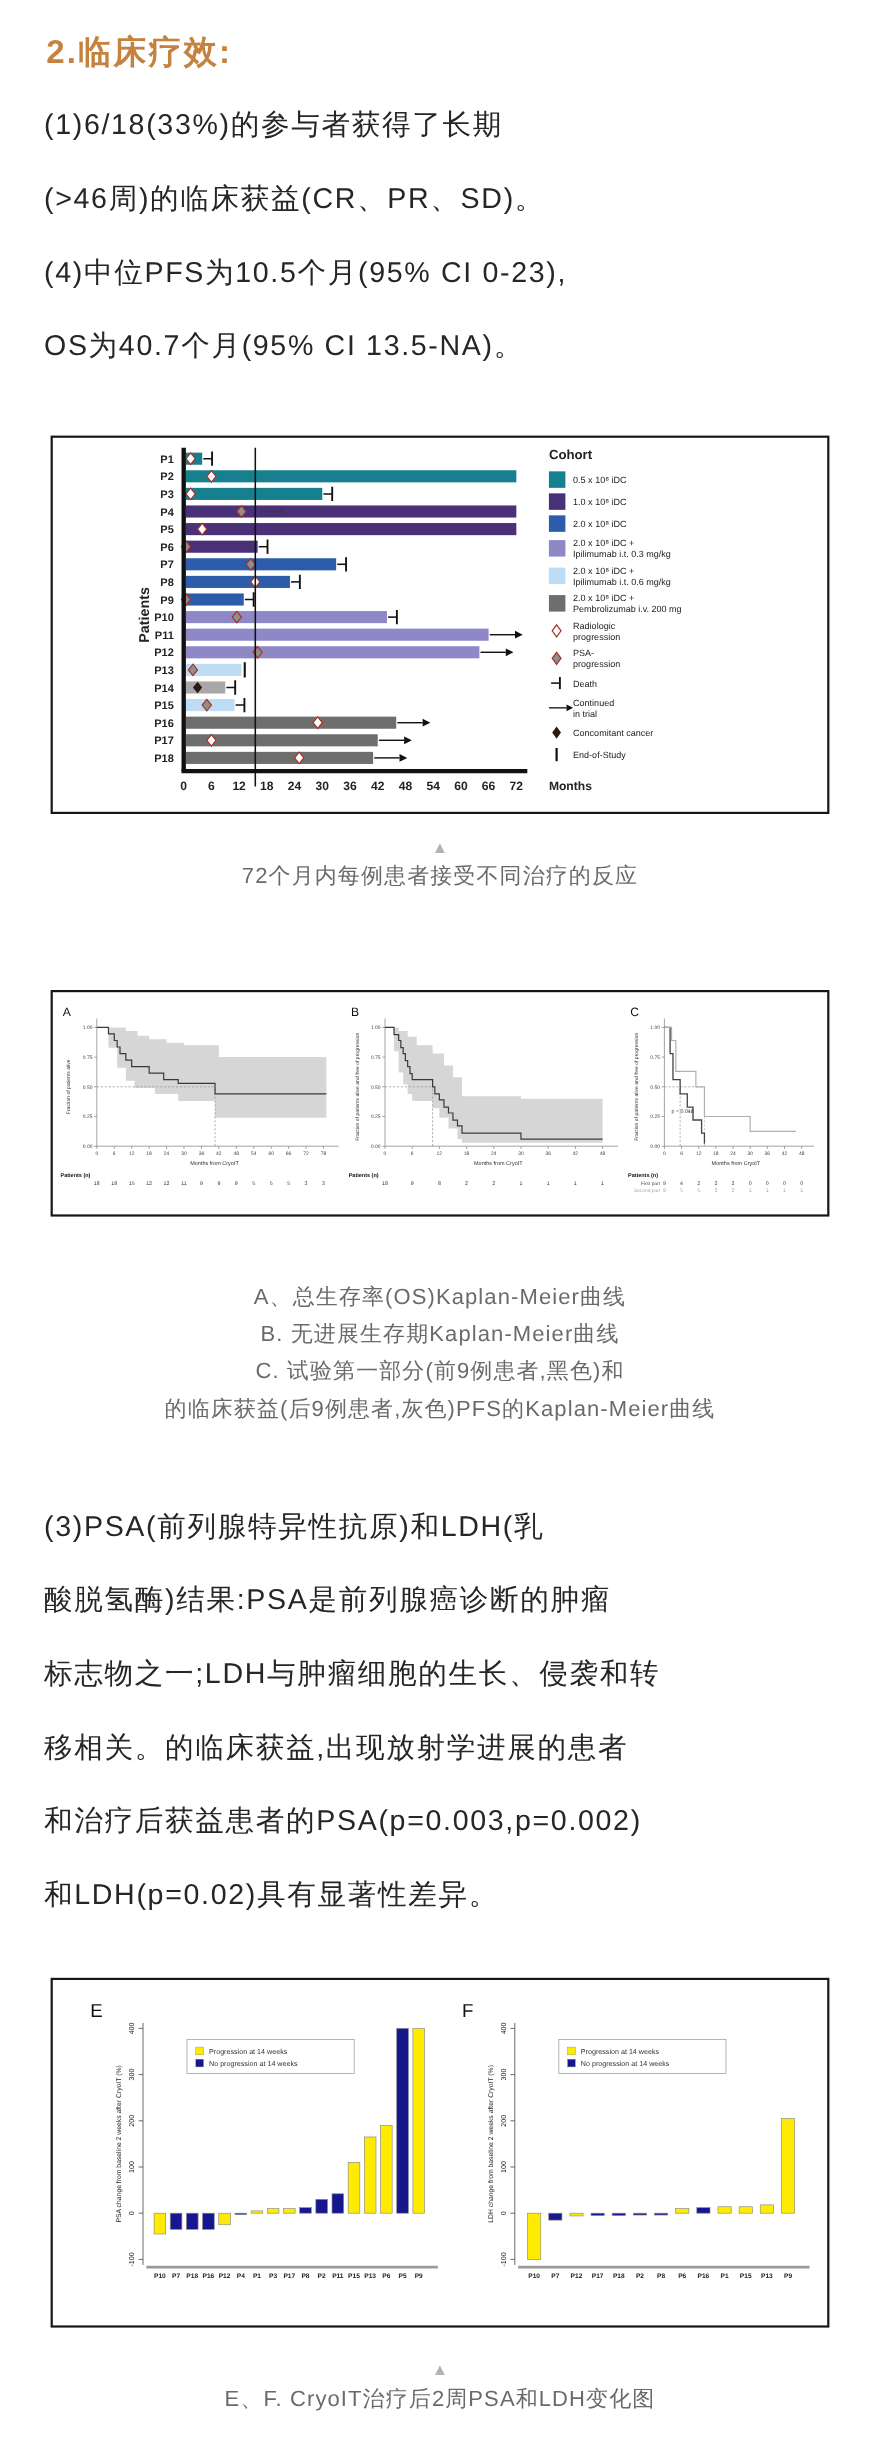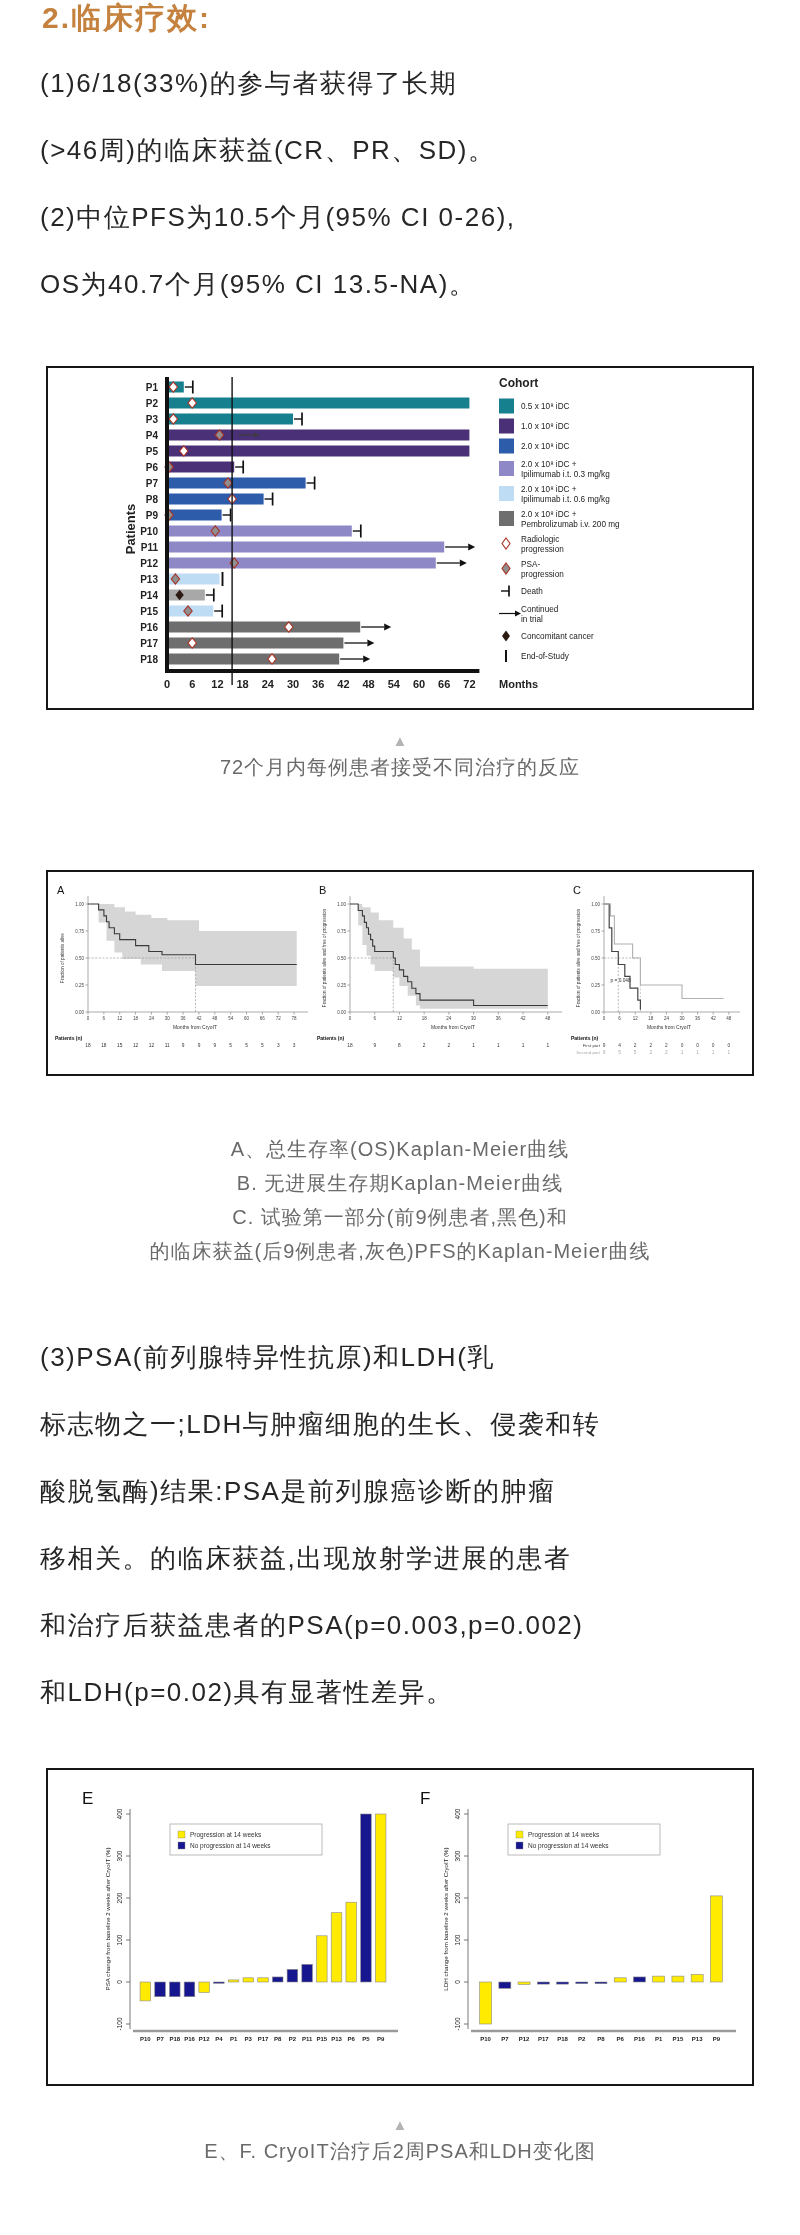--- a/index.html
+++ b/index.html
@@ -1,17 +1,17 @@
 <!DOCTYPE html>
 <html><head>
 <meta charset="utf-8">
 <style>
   html,body{margin:0;padding:0;background:#fff;}
   body{width:800px;height:2235px;overflow:hidden;font-family:"Liberation Sans","DejaVu Sans",sans-serif;color:#262626;}
-  .page{}
+  .page{padding-top:30px;}
   h2.heading{margin:0 0 0 42px;font-size:30px;font-weight:bold;letter-spacing:2px;line-height:36px;}
   .para{margin:14px 40px 0 40px;}
   .para .line{font-size:26px;line-height:67px;letter-spacing:1.5px;white-space:nowrap;color:#262626;}
   #para2{margin-top:56px;}
   .figbox{margin-left:46px;width:708px;border:2px solid #161616;background:#fff;box-sizing:border-box;}
   #fig1{margin-top:48px;height:344px;padding:3px 0 0 3px;}
   #fig2{margin-top:86px;height:206px;display:flex;align-items:flex-start;padding:6px 2px 0 4px;}
   #fig3{margin-top:42px;height:318px;display:flex;gap:8px;padding:8px 0 0 26px;}
   .capwrap{text-align:center;}
   .tri{font-size:15px;line-height:18px;}
@@ -24,21 +24,21 @@
 </style>
 </head>
 <body>
 
 <div class="page">
   <h2 class="heading" id="headingEl" style="color: rgb(197, 130, 63);">2.临床疗效:</h2>
 
   <div class="para" id="para1">
       <div class="line">(1)6/18(33%)的参与者获得了长期</div>
       <div class="line">(&gt;46周)的临床获益(CR、PR、SD)。</div>
-      <div class="line">(2)中位PFS为10.5个月(95% CI 0-26),</div>
+      <div class="line">(4)中位PFS为10.5个月(95% CI 0-23),</div>
       <div class="line">OS为40.7个月(95% CI 13.5-NA)。</div>
     </div>
 
   <div class="figbox" id="fig1">
       <svg viewBox="0 0 698 336" width="698" height="336">
         <text x="0" y="0" font-size="13" fill="#222" font-weight="bold" text-anchor="middle" transform="translate(84,158) rotate(-90)">Patients</text>
         <text x="107" y="19.8" font-size="10" fill="#222" text-anchor="end" font-weight="bold">P1</text>
         <rect x="118" y="10.5" width="14.8" height="11" fill="#17808f"></rect>
         <line x1="133.8" y1="16" x2="141.8" y2="16" stroke="#111" stroke-width="1.4"></line>
         <line x1="141.8" y1="9.5" x2="141.8" y2="22.5" stroke="#111" stroke-width="1.7"></line>
@@ -360,22 +360,22 @@
 
   <div class="capwrap" id="cap2">
       <div class="cap" style="color: rgb(106, 106, 106); margin-top: 16px;">A、总生存率(OS)Kaplan-Meier曲线</div>
       <div class="cap" style="color: rgb(106, 106, 106);">B. 无进展生存期Kaplan-Meier曲线</div>
       <div class="cap" style="color: rgb(106, 106, 106);">C. 试验第一部分(前9例患者,黑色)和</div>
       <div class="cap" style="color: rgb(106, 106, 106);">的临床获益(后9例患者,灰色)PFS的Kaplan-Meier曲线</div>
     </div>
 
   <div class="para" id="para2">
       <div class="line">(3)PSA(前列腺特异性抗原)和LDH(乳</div>
+      <div class="line">酸脱氢酶)结果:PSA是前列腺癌诊断的肿瘤</div>
       <div class="line">标志物之一;LDH与肿瘤细胞的生长、侵袭和转</div>
-      <div class="line">酸脱氢酶)结果:PSA是前列腺癌诊断的肿瘤</div>
       <div class="line">移相关。的临床获益,出现放射学进展的患者</div>
       <div class="line">和治疗后获益患者的PSA(p=0.003,p=0.002)</div>
       <div class="line">和LDH(p=0.02)具有显著性差异。</div>
     </div>
 
   <div class="figbox" id="fig3">
       <svg viewBox="0 0 330 296" width="330" height="296">
         <text x="8" y="26" font-size="17" fill="#111">E</text>
         <text x="0" y="0" font-size="6.2" fill="#222" text-anchor="middle" transform="translate(36,141) rotate(-90)">PSA change from baseline 2 weeks after CryoIT (%)</text>
         <line x1="56" y1="31" x2="56" y2="251" stroke="#555" stroke-width="0.8"></line>

